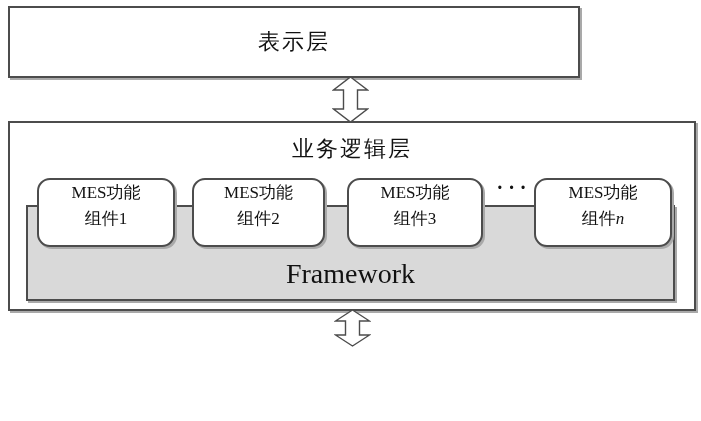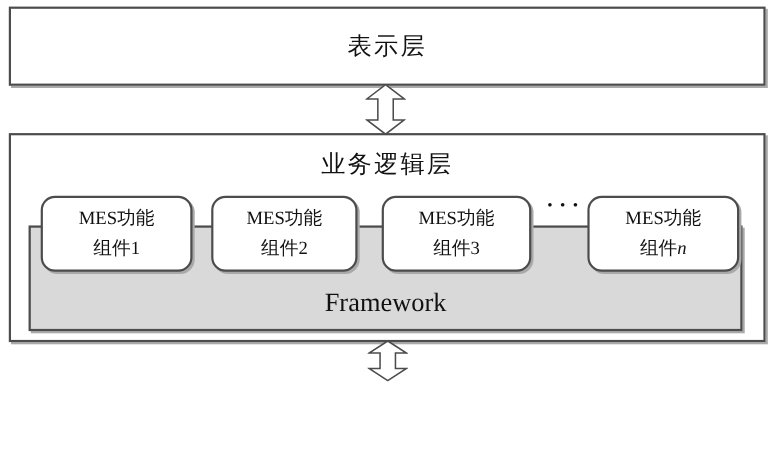--- a/index.html
+++ b/index.html
@@ -15,41 +15,41 @@
     font-family:"Liberation Serif","DejaVu Serif",serif;color:var(--text);
     overflow:hidden;
   }
   .layer{
     position:absolute;box-sizing:border-box;background:var(--box-fill);
     border:2px solid var(--border);
     box-shadow:2px 2px 0 var(--shadow);
     display:flex;align-items:center;justify-content:center;
   }
   .layer-title{font-size:22px;letter-spacing:2px;}
-  #presentation-layer{left:8px;top:6px;width:688px;height:72px;}
+  #presentation-layer{left:8px;top:6px;width:572px;height:72px;}
   #business-layer{left:8px;top:121px;width:688px;height:190px;display:block;}
   #storage-layer{left:8px;top:345px;width:687px;height:65px;}
   #business-title{
     position:absolute;left:0;top:11px;width:100%;text-align:center;
     font-size:22px;letter-spacing:2px;
   }
   #framework-box{
     position:absolute;left:16px;top:82px;width:649px;height:96px;
     box-sizing:border-box;background:var(--framework-fill);
     border:2px solid var(--border);box-shadow:2px 2px 0 var(--shadow);
   }
   #framework-label{
     position:absolute;left:0;bottom:9px;width:100%;text-align:center;
-    font-size:24px;
+    font-size:28px;
   }
   .component{
     position:absolute;top:55px;height:69px;box-sizing:border-box;
     background:var(--box-fill);border:2px solid var(--border);
     border-radius:13px;box-shadow:2px 2px 0 var(--shadow);
-    display:flex;flex-direction:column;align-items:center;justify-content:center;
+    display:flex;flex-direction:column;align-items:center;
     font-size:17px;line-height:1.55;z-index:2;
   }
   #component-1{left:27px;width:138px;}
   #component-2{left:182px;width:133px;}
   #component-3{left:337px;width:136px;}
   #component-n{left:524px;width:138px;}
   .italic{font-style:italic;}
   #ellipsis{
     position:absolute;left:479px;top:53px;width:50px;text-align:center;
     font-size:20px;letter-spacing:5px;font-weight:bold;z-index:2;

